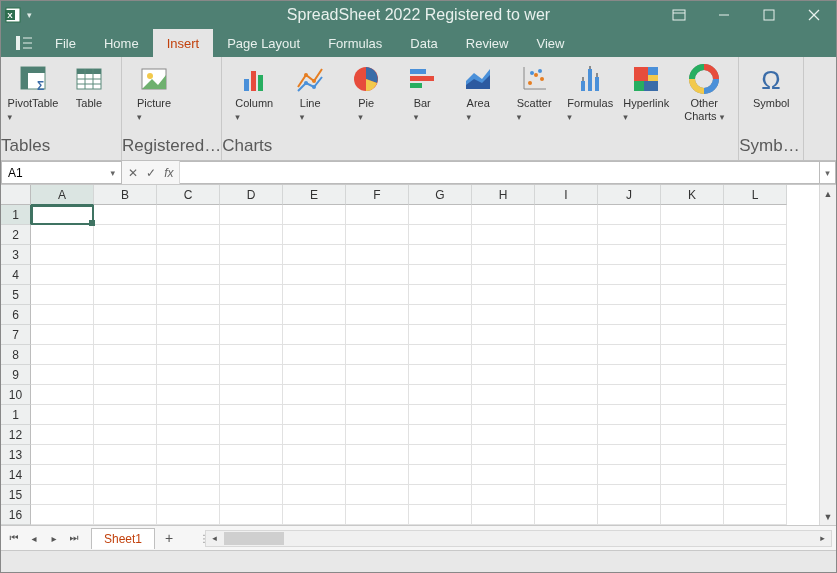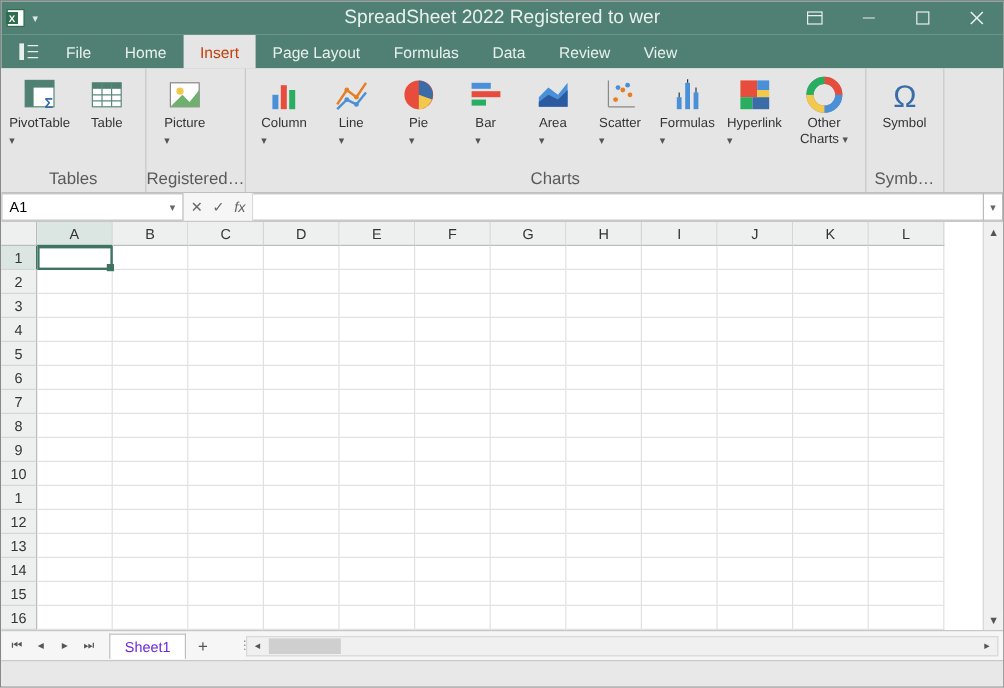--- a/index.html
+++ b/index.html
@@ -15,29 +15,29 @@
   
   .menubar { background: #4f8073; height: 28px; display: flex; align-items: center; padding-left: 6px; }
   .menu-icon-btn { width: 34px; height: 28px; display: flex; align-items: center; justify-content: center; }
   .menu-tabs { display: flex; height: 100%; align-items: flex-end; }
   .menu-tab { padding: 0 14px; display: flex; align-items: center; color: #e8f0ed; font-size: 13px; height: 100%; cursor: pointer; }
   .menu-tab.active { background: #e5e5e5; color: #c2410c; }
   
   .ribbon { background: #e5e5e5; height: 104px; display: flex; border-bottom: 1px solid #bfbfbf; }
   .ribbon-group { display: flex; flex-direction: column; border-right: 1px solid #c8c8c8; }
   .ribbon-group-items { flex: 1; display: flex; align-items: flex-start; padding: 4px 6px 0 6px; gap: 4px; }
-  .ribbon-group-label { font-size: 14px; color: #5a5a5a; text-align: center; padding: 2px 0 4px 0; white-space: nowrap; overflow: hidden; text-overflow: ellipsis; }
+  .ribbon-group-label { font-size: 17px; color: #5a5a5a; padding: 2px 0 4px 0; white-space: nowrap; overflow: hidden; text-overflow: ellipsis; }
   .rb-btn { display: flex; flex-direction: column; align-items: center; width: 52px; padding: 2px 0; cursor: pointer; gap: 2px; }
   .rb-btn-label { font-size: 11px; color: #333; text-align: center; line-height: 13px; }
   .rb-icon { width: 32px; height: 32px; display: flex; align-items: center; justify-content: center; }
   .rb-dd { display: flex; align-items: flex-start; gap: 2px; flex-direction: column; }
   .caret { font-size: 9px; color: #555; }
   
   .formula-bar { height: 24px; display: flex; align-items: stretch; border-bottom: 1px solid #c8c8c8; background: #f6f6f6; }
-  .name-box { width: 152px; border: 1px solid #bbb; background: #fff; display: flex; align-items: center; padding: 0 6px; font-size: 12px; }
+  .name-box { width: 121px; border: 1px solid #bbb; background: #fff; display: flex; align-items: center; padding: 0 6px; font-size: 12px; }
   .name-box-dd { margin-left: auto; font-size: 9px; color: #666; }
   .fx-btns { display: flex; align-items: center; padding: 0 6px; gap: 8px; color: #666; font-size: 12px; border-right: 1px solid #d8d8d8; }
   .fx-input { flex: 1; border: 1px solid #bbb; background: #fff; border-left: none; display: flex; align-items: center; padding: 0 6px; }
   .fx-expand { width: 16px; display:flex; align-items:center; justify-content:center; font-size:9px; color:#666; border:1px solid #bbb; border-left:none; background:#fff;}
   
   .grid-area { display: flex; height: 340px; }
   .corner { width: 30px; height: 20px; background: #eef0f0; border-right: 1px solid #bcbcbc; border-bottom: 1px solid #bcbcbc; flex-shrink:0; }
   .col-headers { display: flex; height: 20px; }
   .col-h { width: 63px; background: #eef0f0; border-right: 1px solid #d4d6d6; border-bottom: 1px solid #bcbcbc; font-size: 12px; color: #333; display:flex; align-items:center; justify-content:center; }
   .col-h.sel { background: #dbe5e2; border-bottom-color: #3f7362; }
@@ -49,21 +49,21 @@
   .cell-row { display: flex; height: 20px; }
   .cell { width: 63px; height: 20px; border-right: 1px solid #e1e1e1; border-bottom: 1px solid #e1e1e1; }
   .selected-cell { position: absolute; left: 0; top: 0; width: 63px; height: 20px; border: 2px solid #3f7362; pointer-events:none; }
   .fill-handle { position:absolute; width:6px; height:6px; background:#3f7362; right:-3px; bottom:-3px; }
   .vscroll { width: 17px; background: #f0f0f0; border-left:1px solid #d8d8d8; position:relative; }
   .vscroll-btn { height:17px; display:flex; align-items:center; justify-content:center; font-size:9px; color:#555; background:#f0f0f0; }
   
   .sheetbar { height: 25px; display: flex; align-items: center; border-top: 1px solid #c8c8c8; background: #f6f6f6; }
   .sheet-nav { display: flex; gap: 2px; padding: 0 4px; }
   .sheet-nav-btn { width: 18px; height: 18px; display:flex; align-items:center; justify-content:center; font-size:10px; color:#555; }
-  .sheet-tab { padding: 3px 12px; background: #fff; border: 1px solid #c0c0c0; border-bottom: none; font-size: 12px; color:#6d28d9; margin-left: 4px; }
+  .sheet-tab { padding: 3px 12px; background: #fff; border: 1px solid #c0c0c0; border-bottom: none; font-size: 12px; color:#c2410c; margin-left: 4px; }
   .add-sheet { width: 20px; text-align:center; font-size: 14px; color:#555; margin-left:4px; }
   .hscroll-area { flex:1; display:flex; align-items:center; margin-left: 20px; padding-right:4px; }
   .hscroll-resizer { width:6px; font-size:10px; color:#888; }
   .hscroll { flex:1; height:17px; background:#f0f0f0; border:1px solid #d8d8d8; display:flex; align-items:center; }
   .hscroll-btn { width:17px; height:15px; display:flex; align-items:center; justify-content:center; font-size:9px; color:#555; }
   .hscroll-thumb { width: 60px; height:13px; background:#cfcfcf; margin-left:1px; }
   
   .statusbar { height: 22px; background: #e8e8e8; border-top: 1px solid #c8c8c8; }
   
   svg { display:block; }

